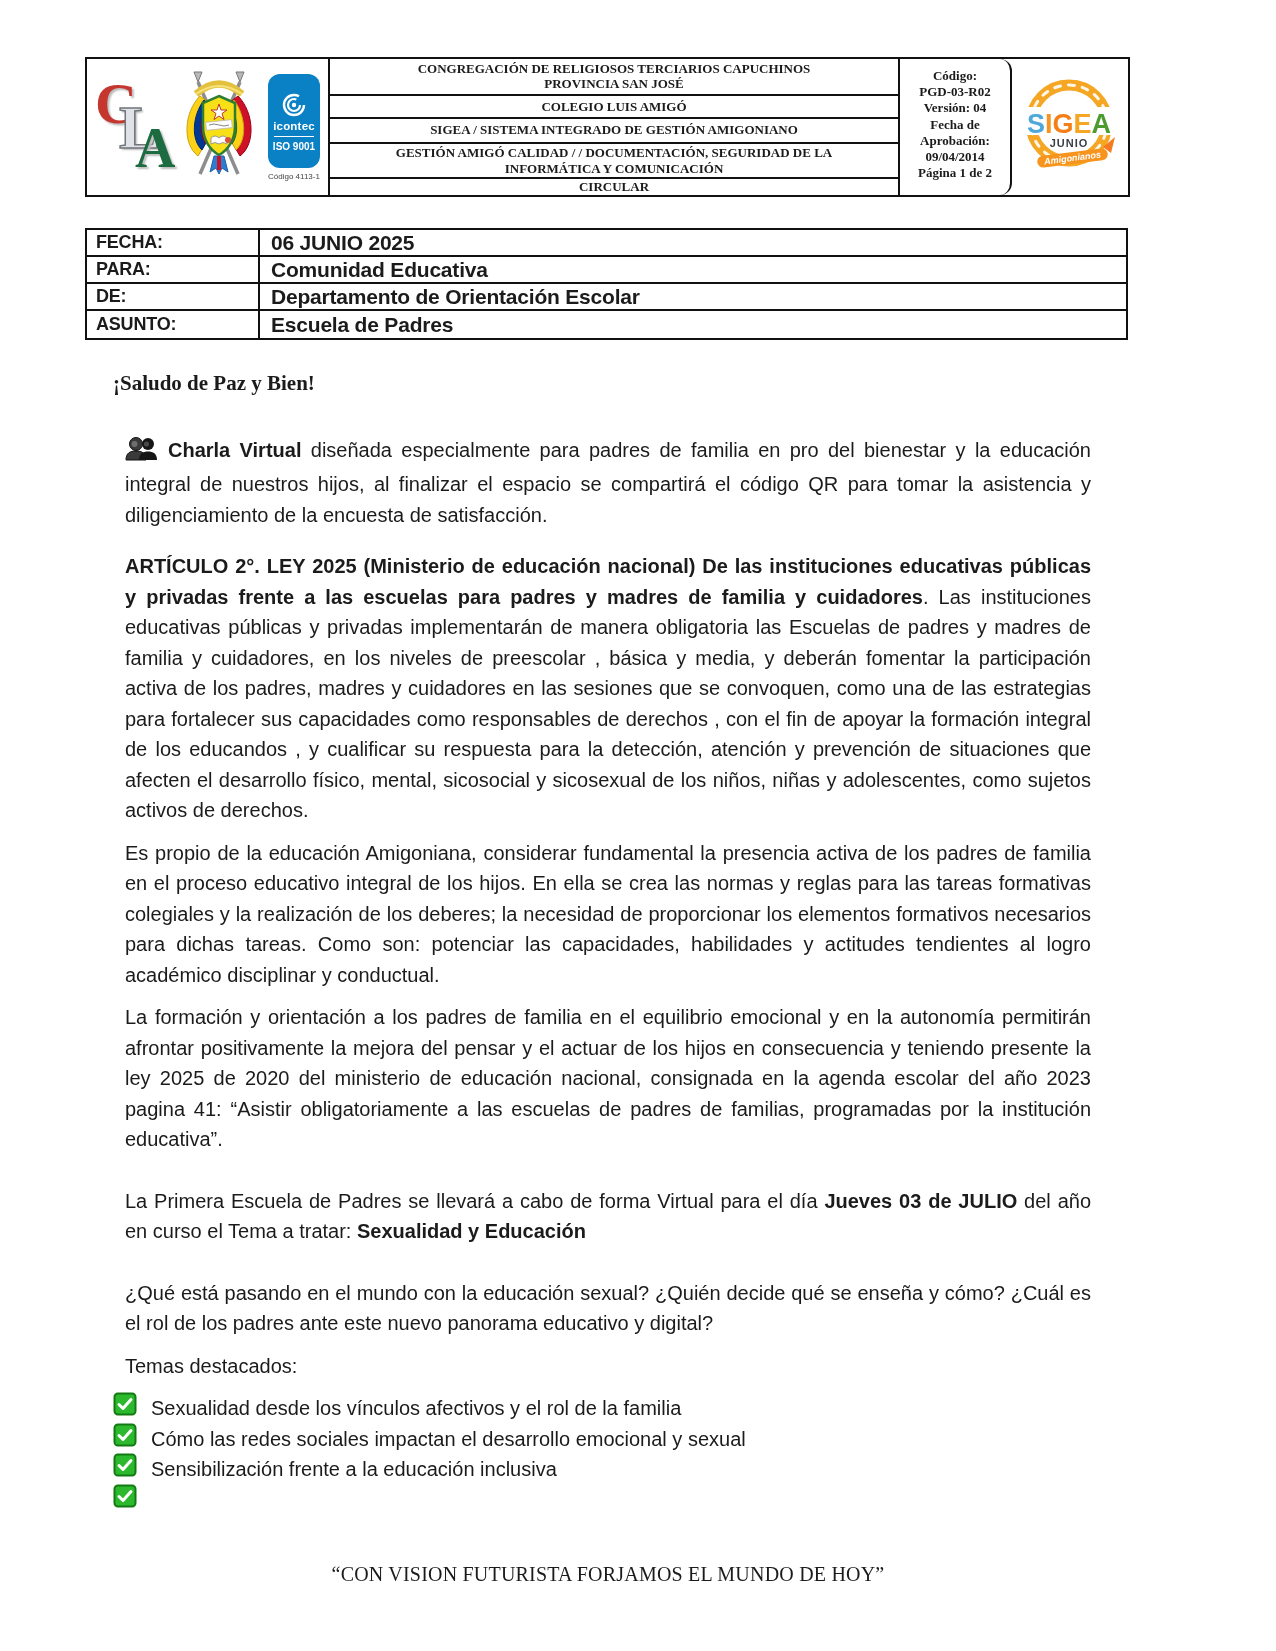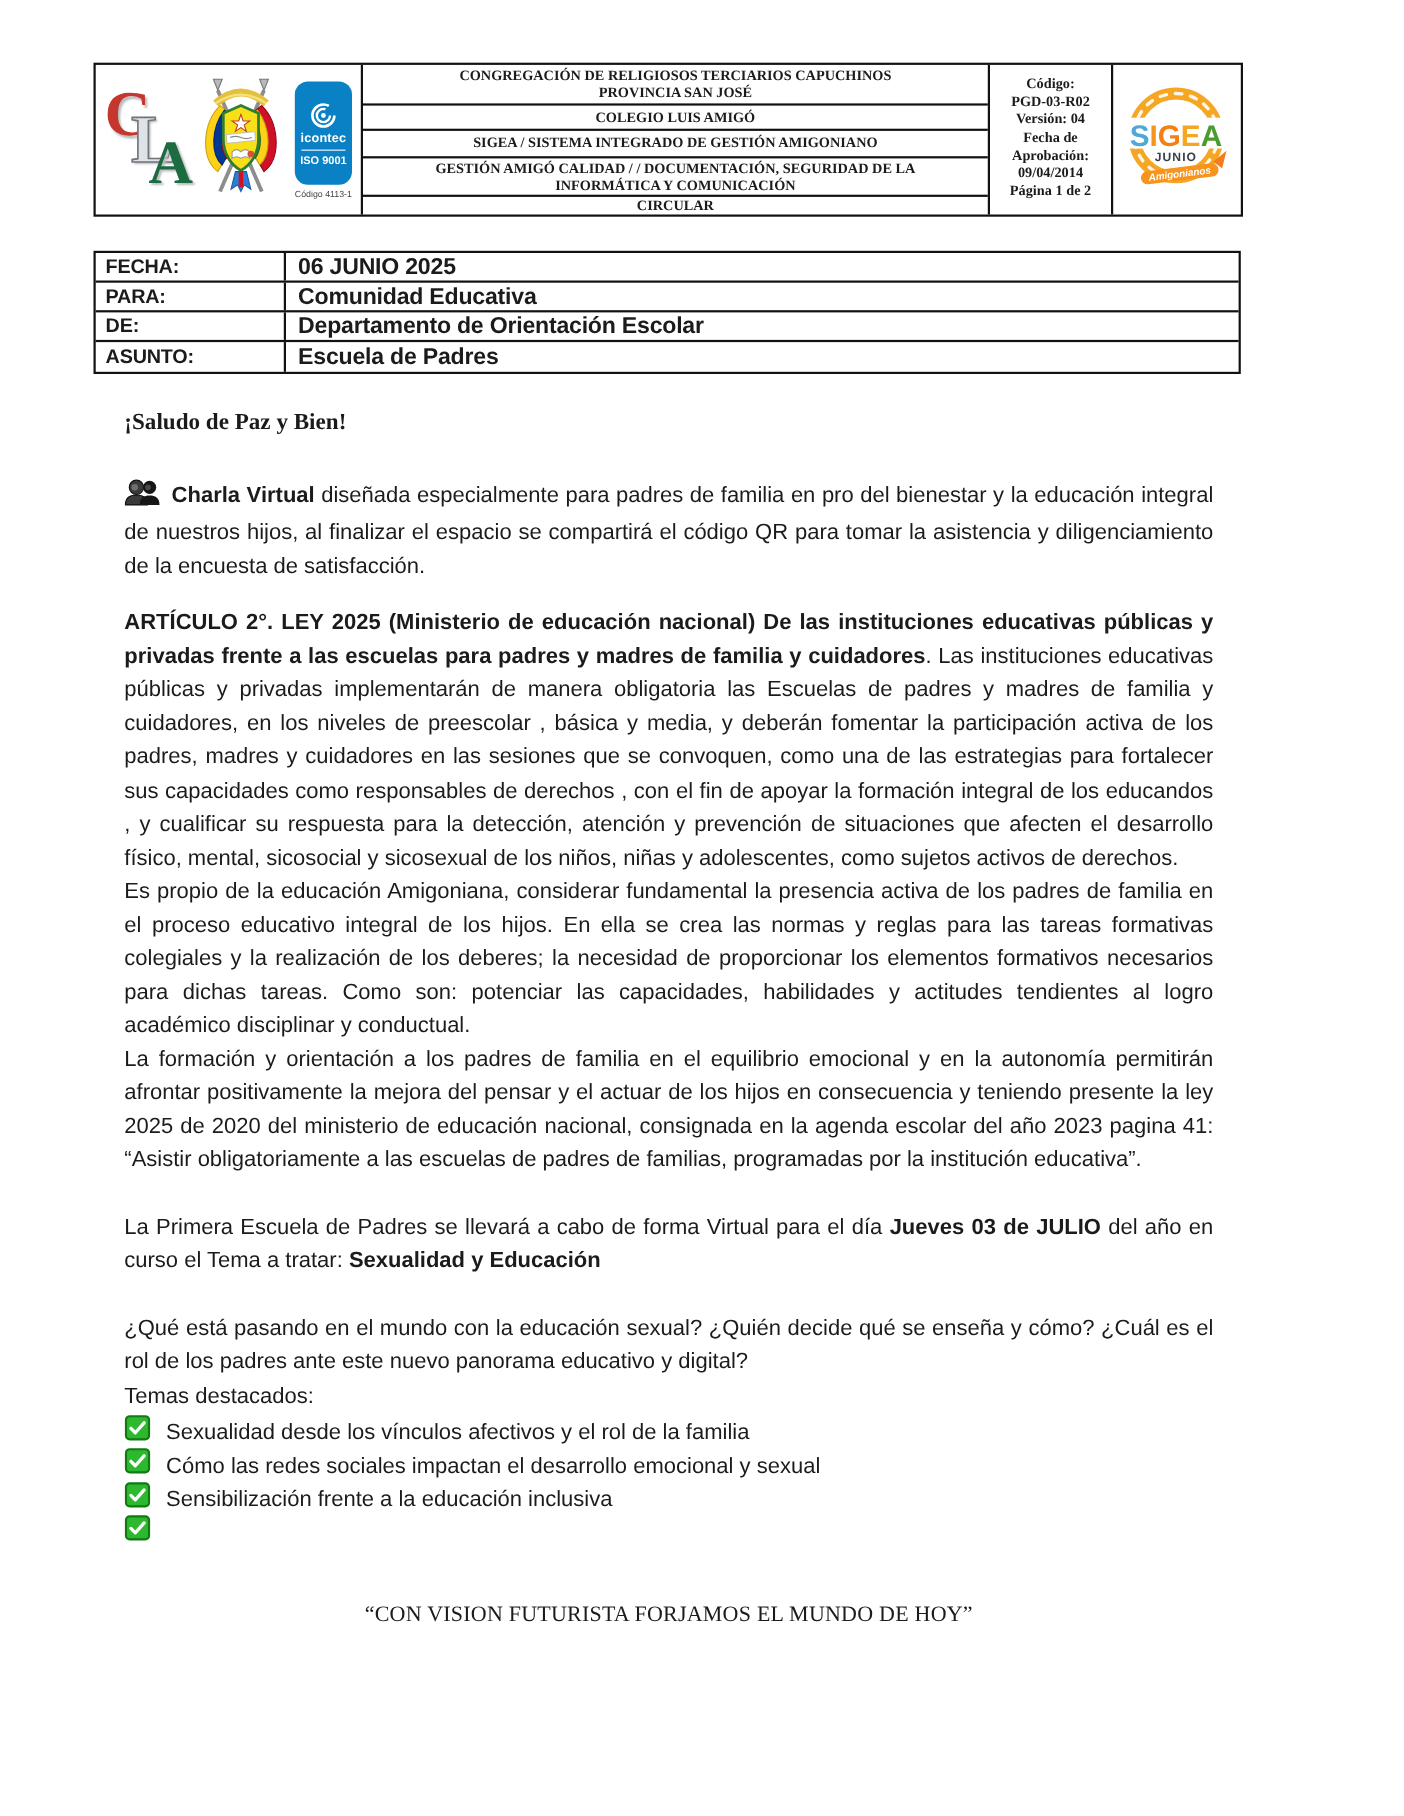--- a/index.html
+++ b/index.html
@@ -26,21 +26,21 @@
     display:flex; flex-direction:column; align-items:center; justify-content:center;
     text-align:center; font-family:"Liberation Serif", serif; font-weight:bold;
     font-size:13px; line-height:15.5px; border-bottom:2px solid #111; padding:0 6px;
   }
   .hrow:last-child { border-bottom:none; }
   .hrow-1 { height:37px; } .hrow-2 { height:23px; } .hrow-3 { height:25px; }
   .hrow-4 { height:36px; } .hrow-5 { flex:1; }
   .cell-code {
     width:112px; border-right:2px solid #111;
     font-family:"Liberation Serif", serif; font-weight:bold; font-size:13px;
-    line-height:16.2px; text-align:center; padding-top:9px;
+    line-height:16.2px; text-align:center; padding-top:9px;border-radius:12px;
   }
   .cell-sigea { width:114px; display:flex; align-items:center; justify-content:center; }
 
   
   .cla { position:relative; width:74px; height:118px; font-family:"Liberation Serif", serif; font-weight:bold; }
   .cla-c { position:absolute; left:0px;  top:2px;  font-size:58px; color:#c4362e; text-shadow:2px 2px 2px #bbb; }
   .cla-l { position:absolute; left:24px; top:24px; font-size:62px; color:#dfe2e6; -webkit-text-stroke:1.5px #71767c; text-shadow:2px 2px 2px #bbb; }
   .cla-a { position:absolute; left:40px; top:48px; font-size:56px; color:#1d6b41; text-shadow:2px 2px 2px #bbb; }
 
   
@@ -75,21 +75,21 @@
   .mlabel { width:173px; border-right:2px solid #111; display:flex; align-items:center;
     padding-left:9px; font-weight:bold; font-size:18px; letter-spacing:-0.2px; }
   .mvalue { flex:1; display:flex; align-items:center; padding-left:11px;
     font-weight:bold; font-size:21px; letter-spacing:-0.2px; }
 
   
   .doc-body { position:absolute; left:113px; top:368px; width:990px;
     font-size:20px; line-height:30.5px; text-align:justify; }
   .greeting { font-family:"Liberation Serif", serif; font-weight:bold; font-size:21px;
     text-align:left; margin-bottom:36px; }
-  .para { margin:0; }
+  .para { margin:12px; }
   .p1 { margin-bottom:21px; }
   .gap-top { margin-top:31px; }
   .busts { display:inline-block; vertical-align:-4px; margin-right:9px; }
   .checklist { margin-top:3px; }
   .check-item { display:flex; align-items:center; height:30.5px; text-align:left; }
   .check-icon { display:inline-block; margin-right:14px; flex:0 0 auto; }
   .doc-footer { font-family:"Liberation Serif", serif; font-weight:normal; font-size:20px;
     text-align:center; margin-top:44px; letter-spacing:0.2px; }
 </style>
 </head>

